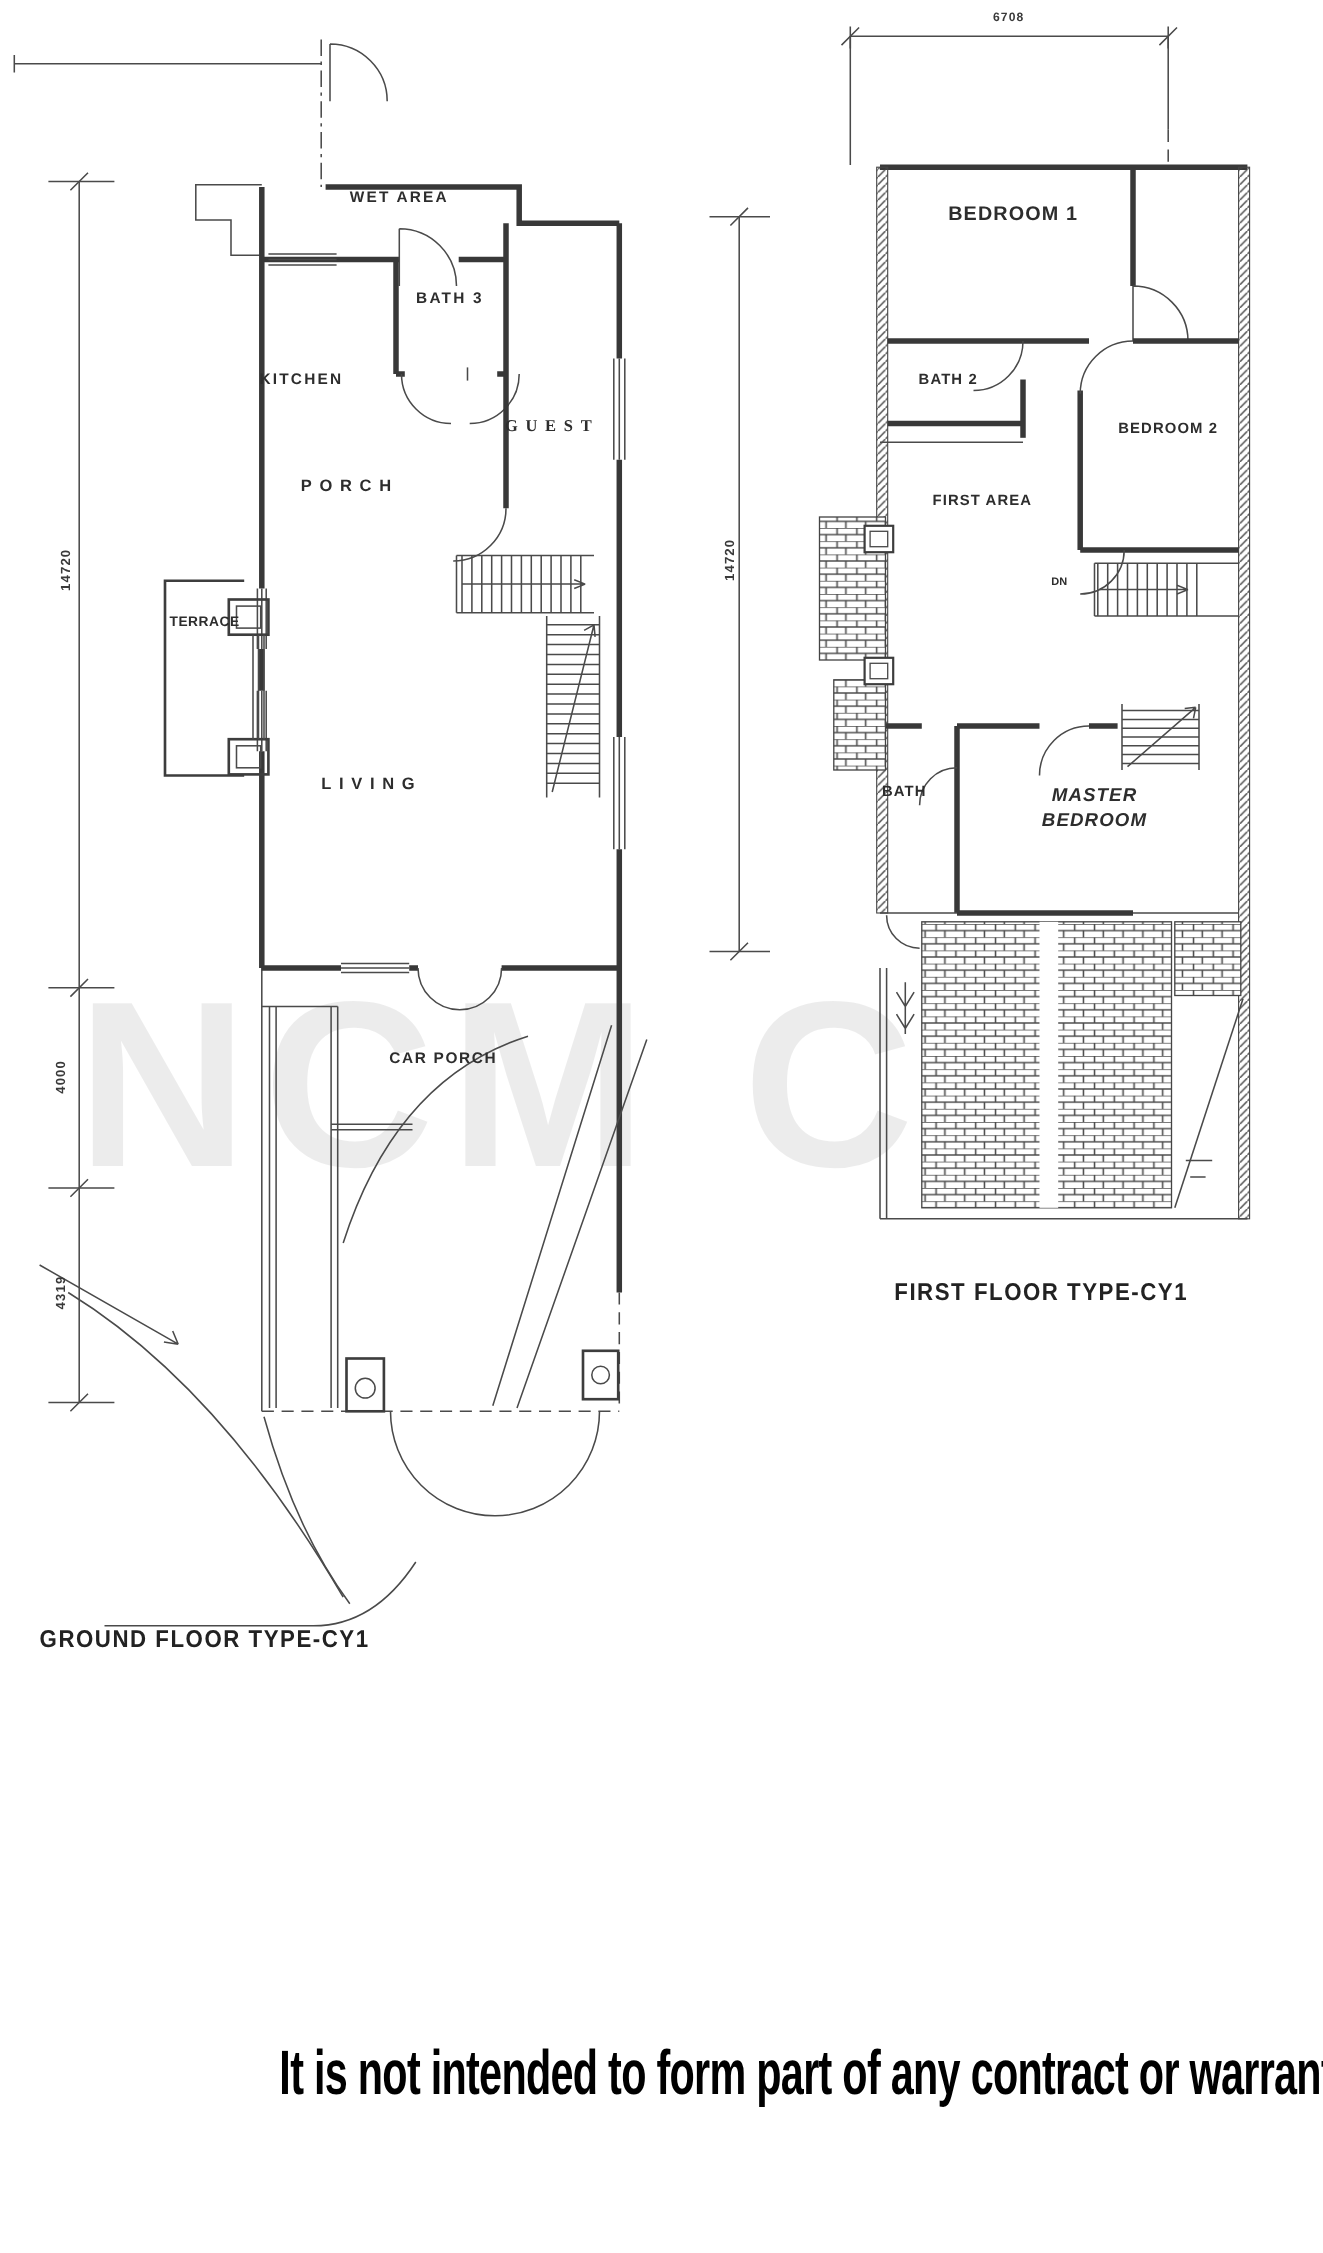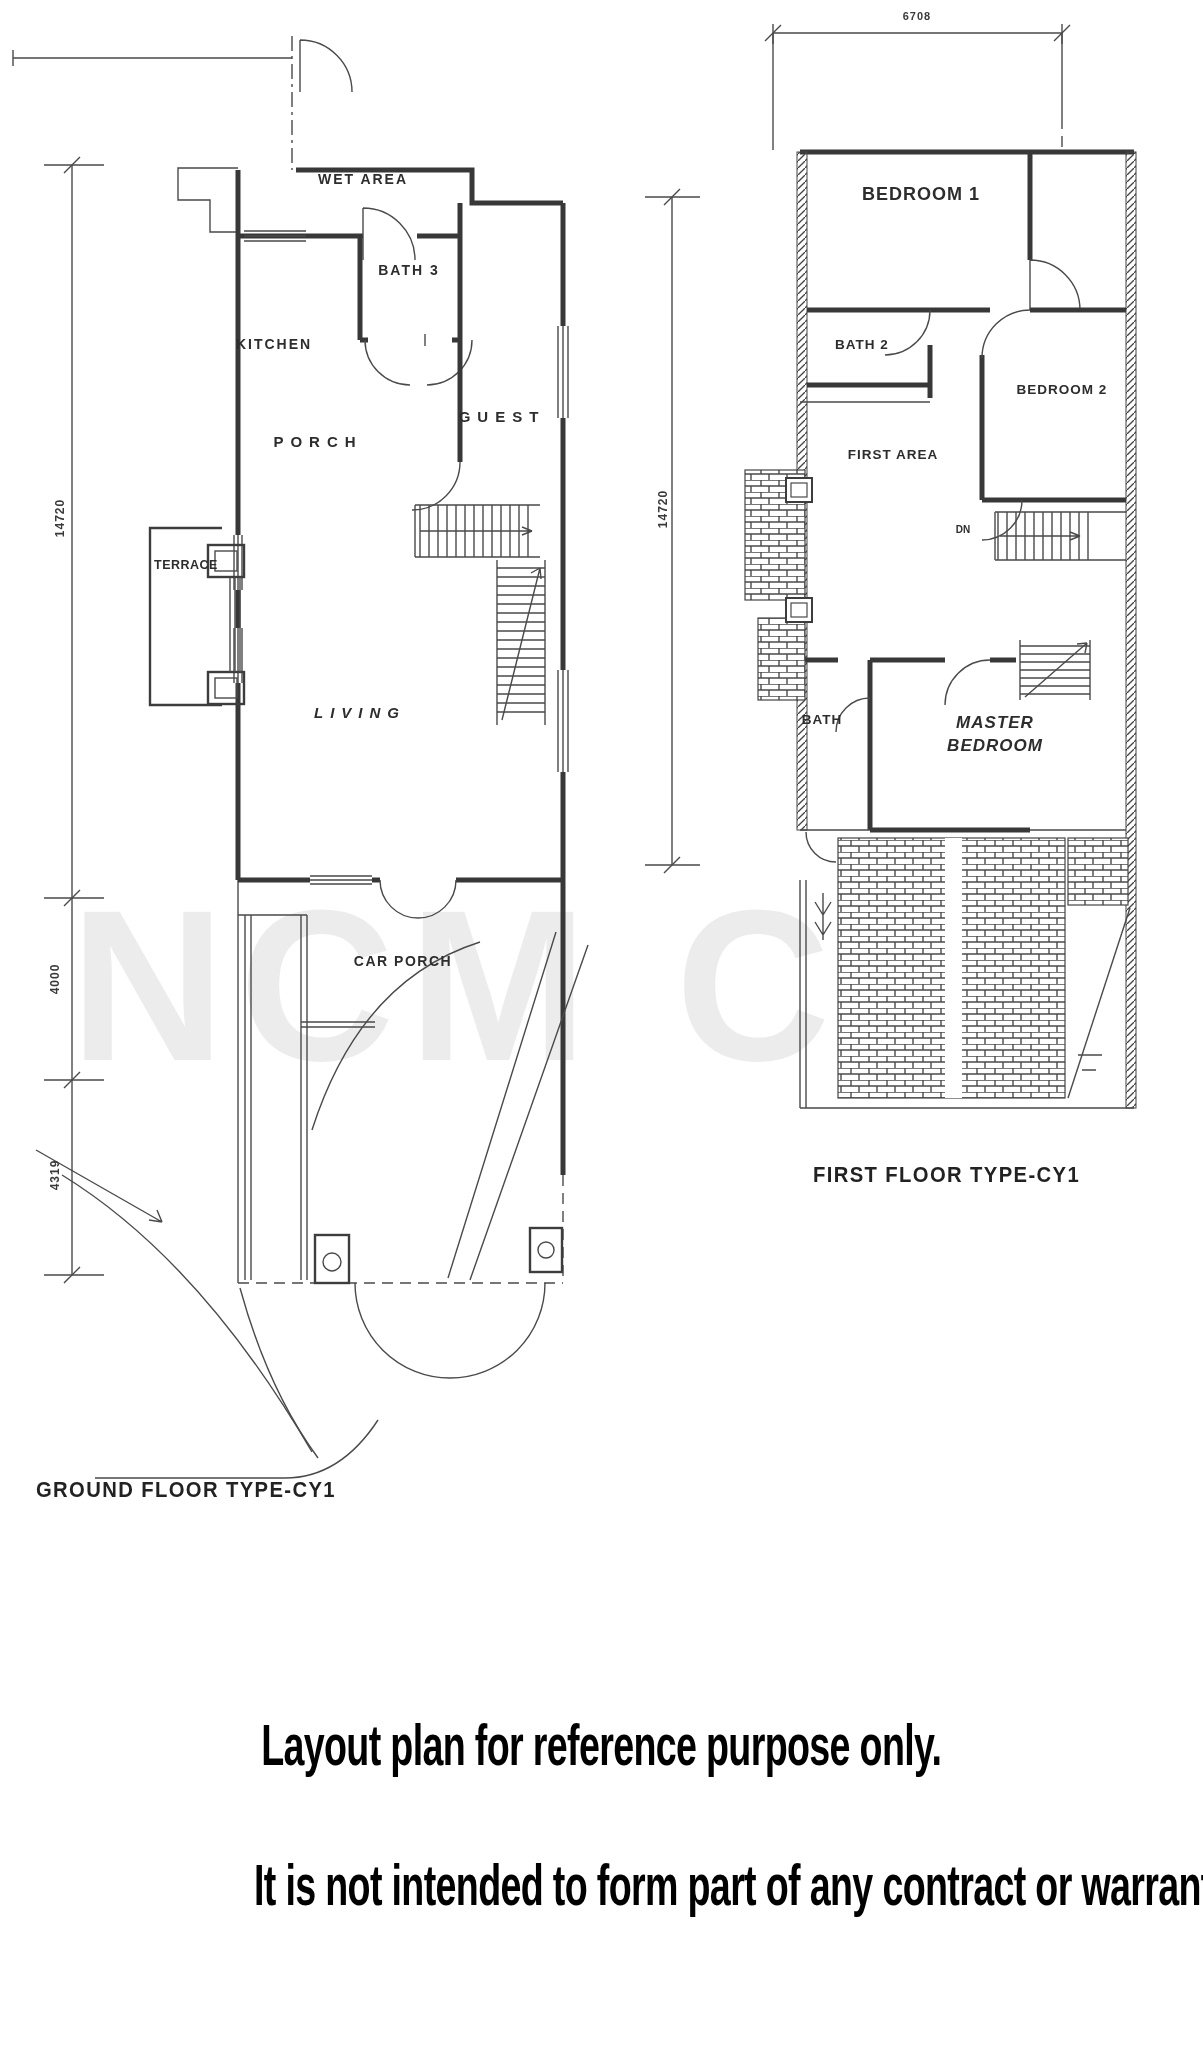--- a/index.html
+++ b/index.html
@@ -187,23 +187,23 @@
       <rect x="791" y="603" width="16" height="14" fill="#fff" stroke="#4a4a4a" stroke-width="1.2"></rect>
 
       <path class="t" d="M815,902 l8,13 l8,-13 M815,922 l8,13 l8,-13 M823,893 V940"></path>
     </g>
   </svg>
 
   <div class="lbl" style="left:283px;top:171px;width:160px;">WET AREA</div>
   <div class="lbl" style="left:204px;top:289px;width:140px;margin-top:47px;">KITCHEN</div>
   <div class="lbl" style="left:339px;top:262px;width:140px;">BATH 3</div>
   <div class="lbl wide" style="left:238px;top:433px;width:160px;">PORCH</div>
-  <div class="lbl wide" style="left:422px;top:408px;width:160px;">GUEST</div>
+  <div class="lbl wide" style="left:422px;top:380px;width:160px;font-family:Liberation Serif, serif;">GUEST</div>
   <div class="lbl small" style="left:136px;top:558px;width:100px;">TERRACE</div>
-  <div class="lbl wide" style="left:280px;top:704px;width:160px;font-style:italic;">LIVING</div>
+  <div class="lbl wide" style="left:258px;top:704px;width:160px;">LIVING</div>
   <div class="lbl" style="left:323px;top:953px;width:160px;letter-spacing:1.5px;">CAR PORCH</div>
 
   <div class="dim" style="left:25px;top:511px;">14720</div>
   <div class="dim" style="left:20px;top:972px;">4000</div>
   <div class="dim" style="left:20px;top:1168px;">4319</div>
 
   <div class="caption" style="left:36px;top:1477px;">GROUND FLOOR TYPE-CY1</div>
 
   <div class="lbl" style="left:841px;top:184px;width:160px;font-size:18px;letter-spacing:1px;text-align:center;">BEDROOM 1</div>
   <div class="lbl" style="left:792px;top:337px;width:140px;font-size:13.5px;letter-spacing:1px;">BATH 2</div>
@@ -214,20 +214,17 @@
     <div>MASTER</div>
     <div>BEDROOM</div>
   </div>
   <div class="lbl" style="left:948px;top:524px;width:30px;font-size:10px;letter-spacing:0;">DN</div>
 
   <div class="dimh" style="left:877px;top:10px;">6708</div>
   <div class="dim" style="left:628px;top:502px;">14720</div>
 
   <div class="caption" style="left:813px;top:1162px;">FIRST FLOOR TYPE-CY1</div>
 
-  <div class="disclaimer" style="top:1712px;">
-    <span class="inner">Layout plan for reference purpose only.</span>
-  </div>
   <div class="disclaimer" style="top:1852px;">
     <span class="inner">It is not intended to form part of any contract or warranty.</span>
   </div>
 
 </div>
 
 </body></html>

